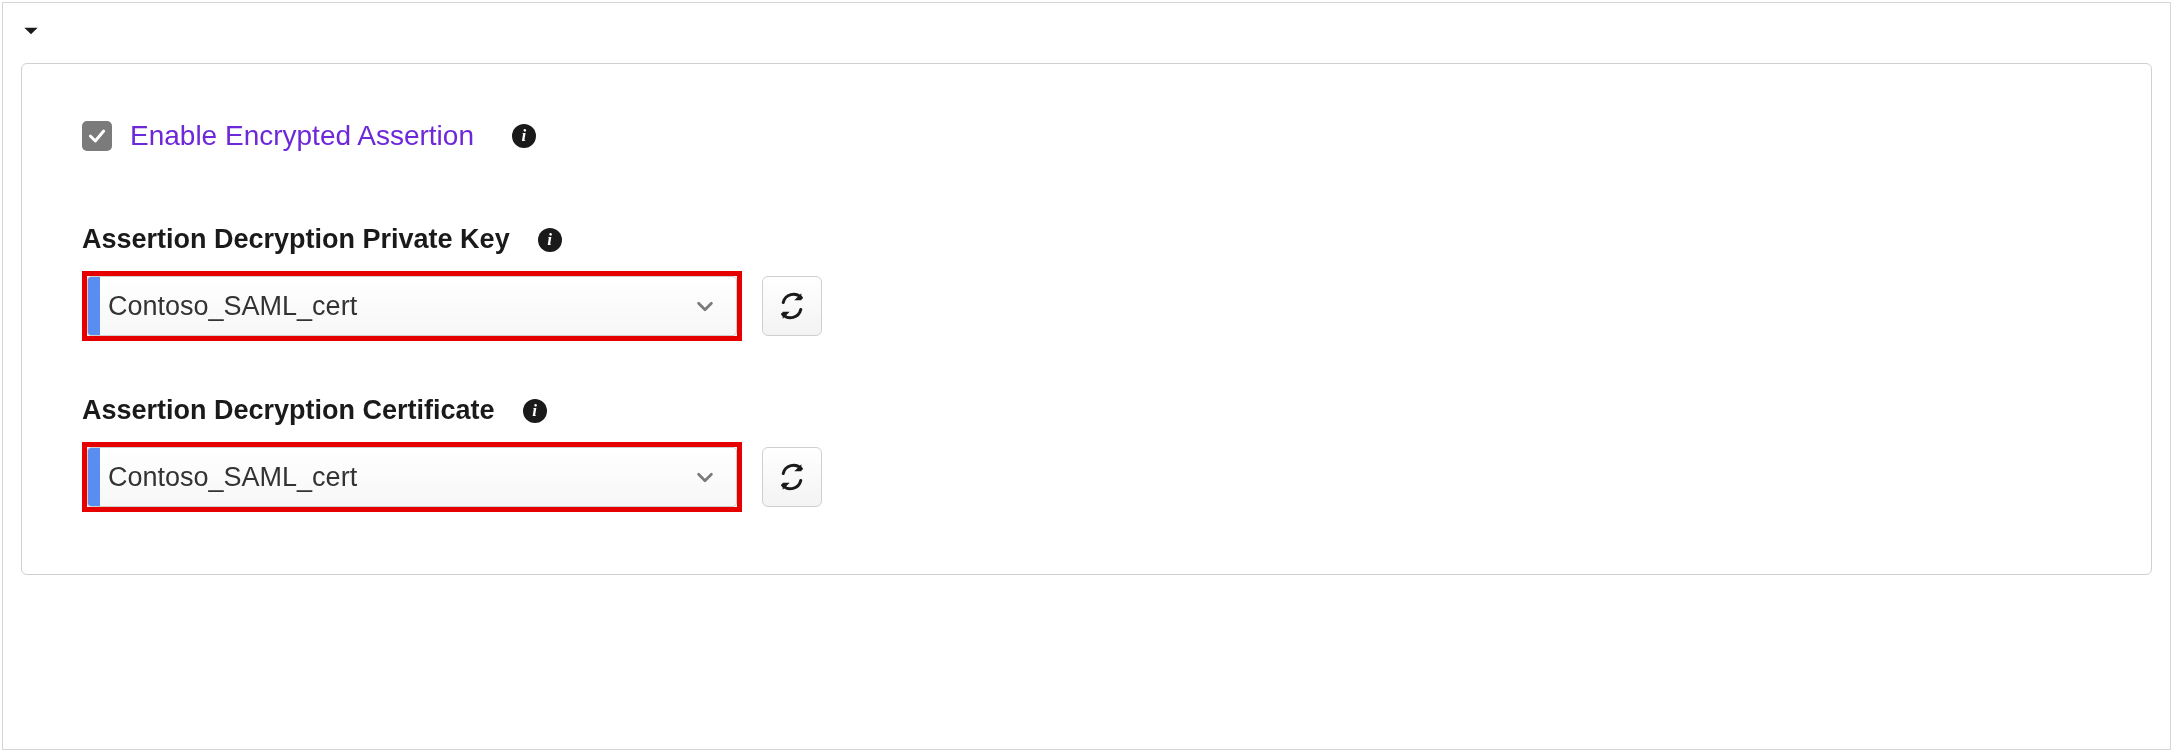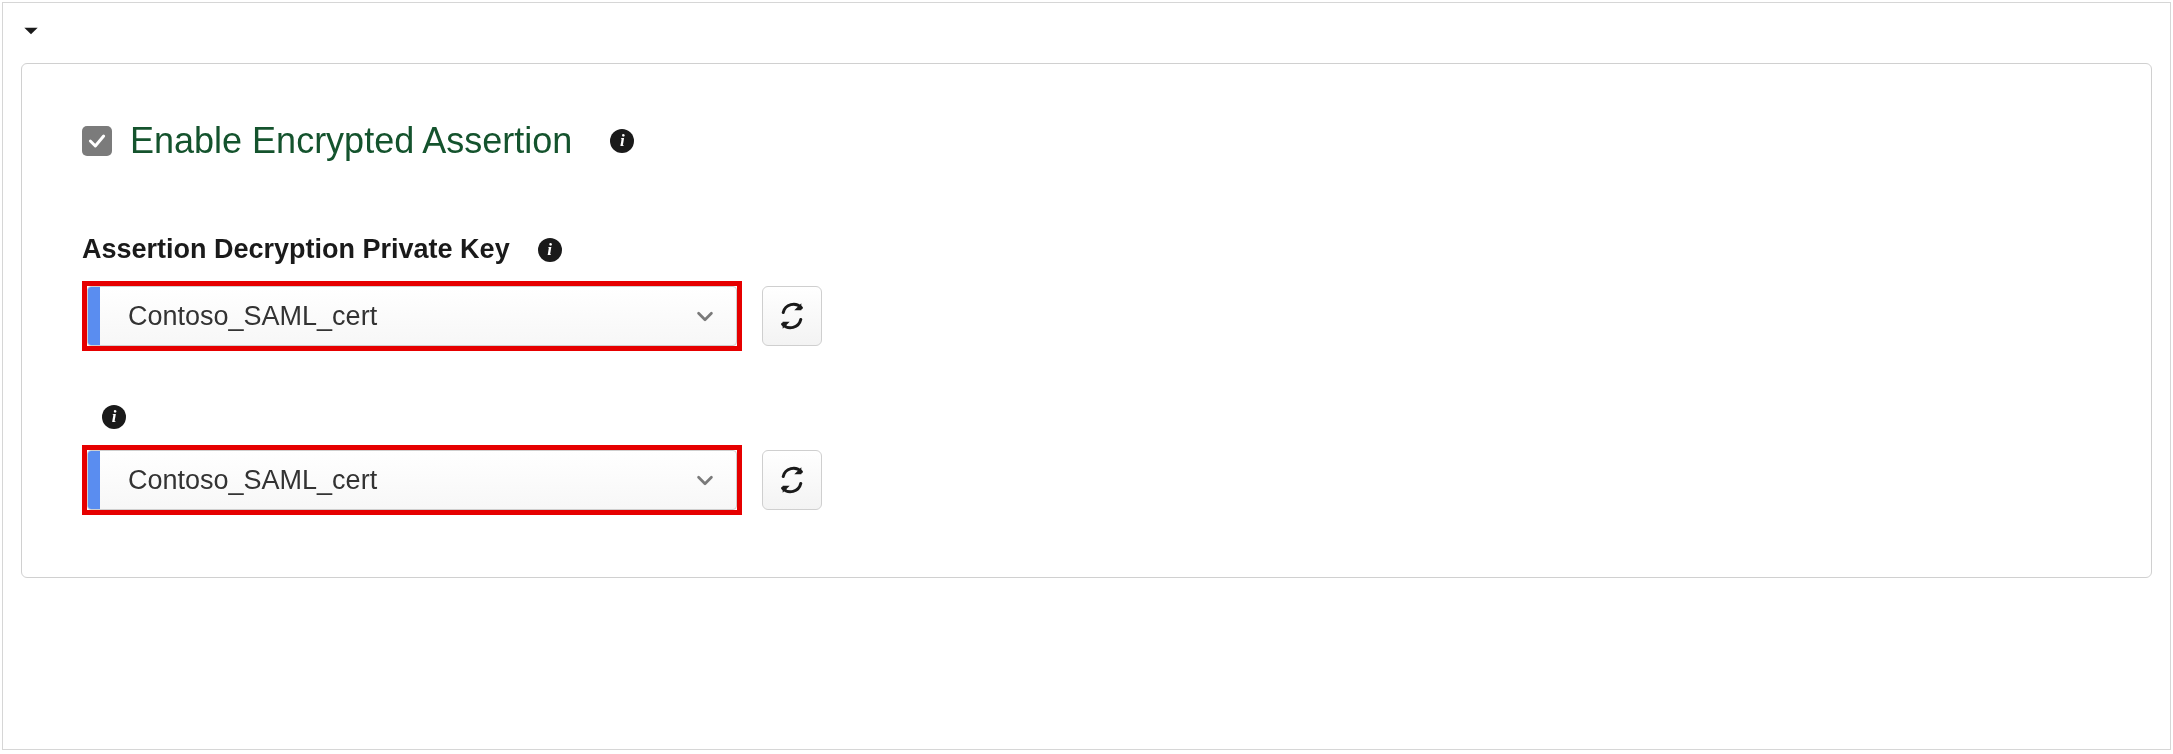--- a/index.html
+++ b/index.html
@@ -51,22 +51,22 @@
     border-radius: 5px;
     background: #7b7b7b;
     display: flex;
     align-items: center;
     justify-content: center;
     cursor: pointer;
     flex: 0 0 auto;
   }
   .chk svg { width: 20px; height: 20px; display: block; }
   .chk-label {
-    font-size: 36px;
-    color: #14532d;
+    font-size: 28px;
+    color: #6d28d9;
   }
   .info-icon {
     width: 24px;
     height: 24px;
     border-radius: 50%;
     background: #1a1a1a;
     color: #fff;
     display: inline-flex;
     align-items: center;
     justify-content: center;
@@ -115,21 +115,21 @@
   .select-accent {
     width: 12px;
     height: 100%;
     background: #5a8df0;
     border-top-left-radius: 3px;
     border-bottom-left-radius: 3px;
     flex: 0 0 auto;
   }
   .select-text {
     flex: 1 1 auto;
-    padding-left: 28px;
+    padding-left: 8px;
     font-size: 27px;
     color: #333;
     white-space: nowrap;
   }
   .select-caret {
     flex: 0 0 auto;
     padding: 0 20px;
   }
   .select-caret svg { width: 22px; height: 22px; display: block; }
   .refresh-btn {
@@ -193,20 +193,21 @@
             <path d="M20 1 L20 7 L14 7 Z" fill="#1a1a1a"></path>
             <path d="M4 19 A9 9 0 0 0 19.5 15" stroke="#1a1a1a" stroke-width="2.6" fill="none" stroke-linecap="round"></path>
             <path d="M4 23 L4 17 L10 17 Z" fill="#1a1a1a"></path>
           </svg>
         </span>
       </div>
     </div>
 
     <div class="field-block" style="margin-bottom:0">
       <div class="field-label-row">
+        <span class="field-label">Assertion Decryption Certificate</span>
         <span class="info-icon">i</span>
       </div>
       <div class="select-row">
         <span class="highlight-box">
           <span class="select-ctl">
             <span class="select-accent"></span>
             <span class="select-text">Contoso_SAML_cert</span>
             <span class="select-caret">
               <svg viewBox="0 0 24 24">
                   <path d="M5 9 L12 16 L19 9" stroke="#7a7a7a" stroke-width="3" fill="none" stroke-linecap="round" stroke-linejoin="round"></path>

